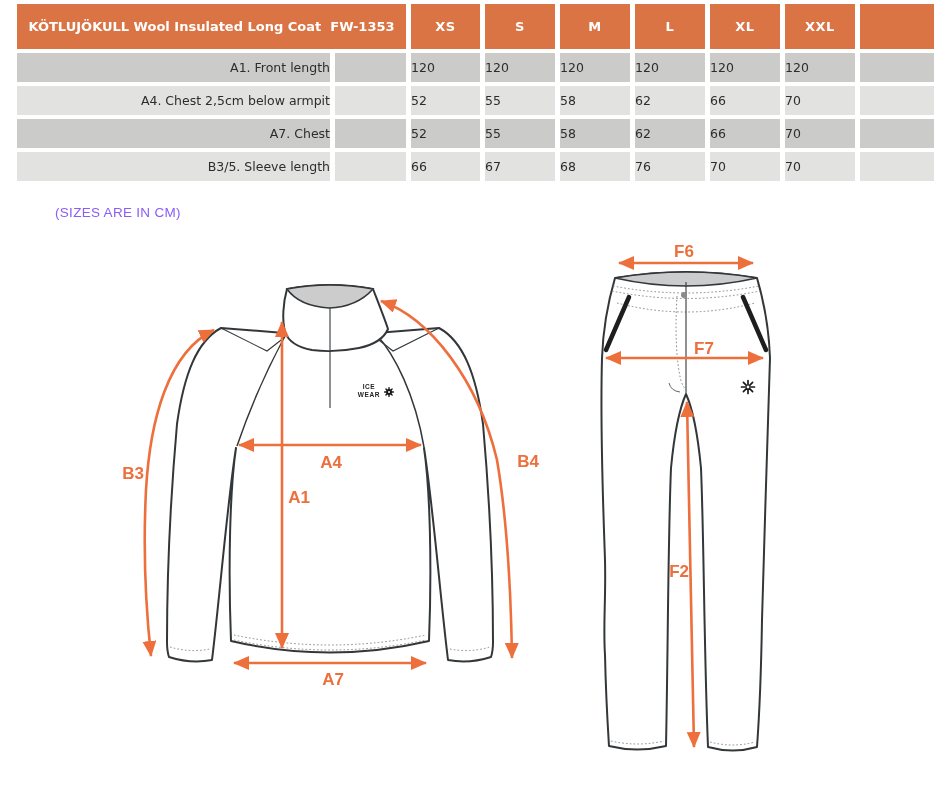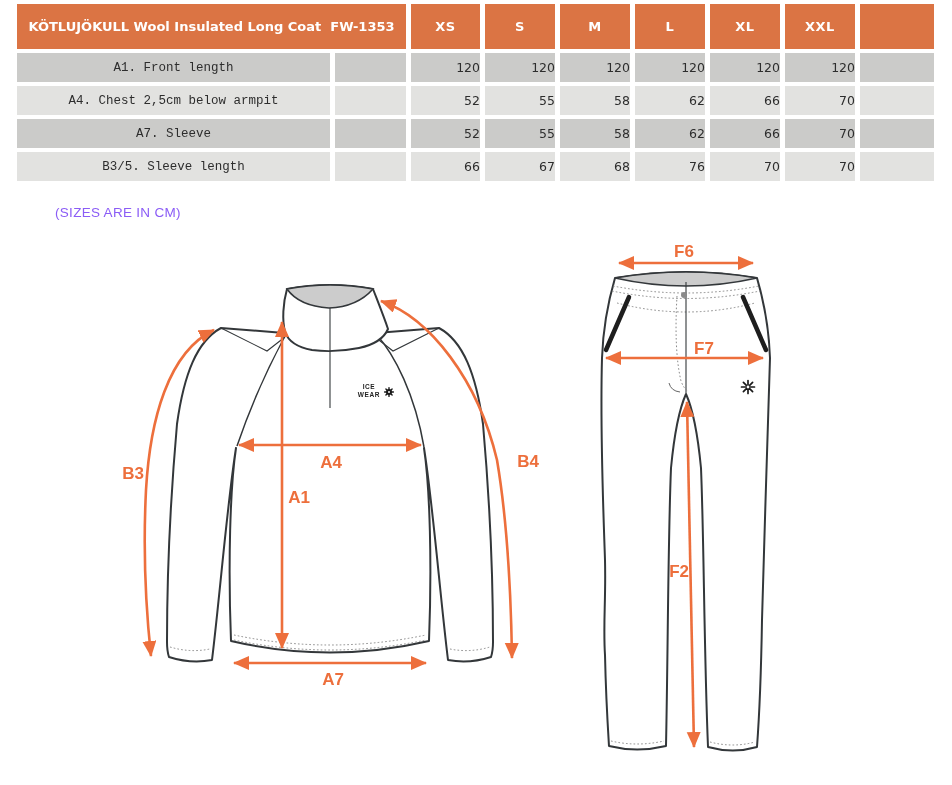--- a/index.html
+++ b/index.html
@@ -14,22 +14,22 @@
   }
   table.sizechart th,table.sizechart td{padding:0;overflow:hidden;}
   tr.head th{
     background:#DB7444;color:#ffffff;font-weight:bold;font-size:13px;
     height:45px;text-align:center;letter-spacing:.5px;
   }
   tr.head th.title{font-size:13px;letter-spacing:0;white-space:pre;}
   tr.datarow td{height:29px;font-size:12.5px;color:#2d2d2d;}
   tr.rdark td{background:#CBCBC9;}
   tr.rlight td{background:#E2E2E0;margin-left:27px;}
-  td.lbl{text-align:center;padding-left:38px;font-family:Liberation Mono, monospace;}
-  td.val{text-align:right;}
+  td.lbl{text-align:right;padding-left:38px;}
+  td.val{text-align:left;}
   
   .note{
     position:absolute;left:55px;top:205px;font-family:"Liberation Sans",sans-serif;
     font-size:13.5px;color:#8b5cf6;letter-spacing:.3px;
   }
   
   svg.diagram{position:absolute;left:0;top:0;}
   .outline{fill:#ffffff;stroke:#33373a;stroke-width:2;stroke-linejoin:round;}
   .seam{fill:none;stroke:#33373a;stroke-width:1.5;}
   .thin{fill:none;stroke:#33373a;stroke-width:1.1;}
@@ -83,21 +83,21 @@
     <td></td>
     <td class="val">52</td>
     <td class="val">55</td>
     <td class="val">58</td>
     <td class="val">62</td>
     <td class="val">66</td>
     <td class="val">70</td>
     <td></td>
   </tr>
   <tr class="datarow rdark">
-    <td class="lbl">A7. Sleeve</td>
+    <td class="lbl">A7. Chest</td>
     <td></td>
     <td class="val">52</td>
     <td class="val">55</td>
     <td class="val">58</td>
     <td class="val">62</td>
     <td class="val">66</td>
     <td class="val">70</td>
     <td></td>
   </tr>
   <tr class="datarow rlight">

